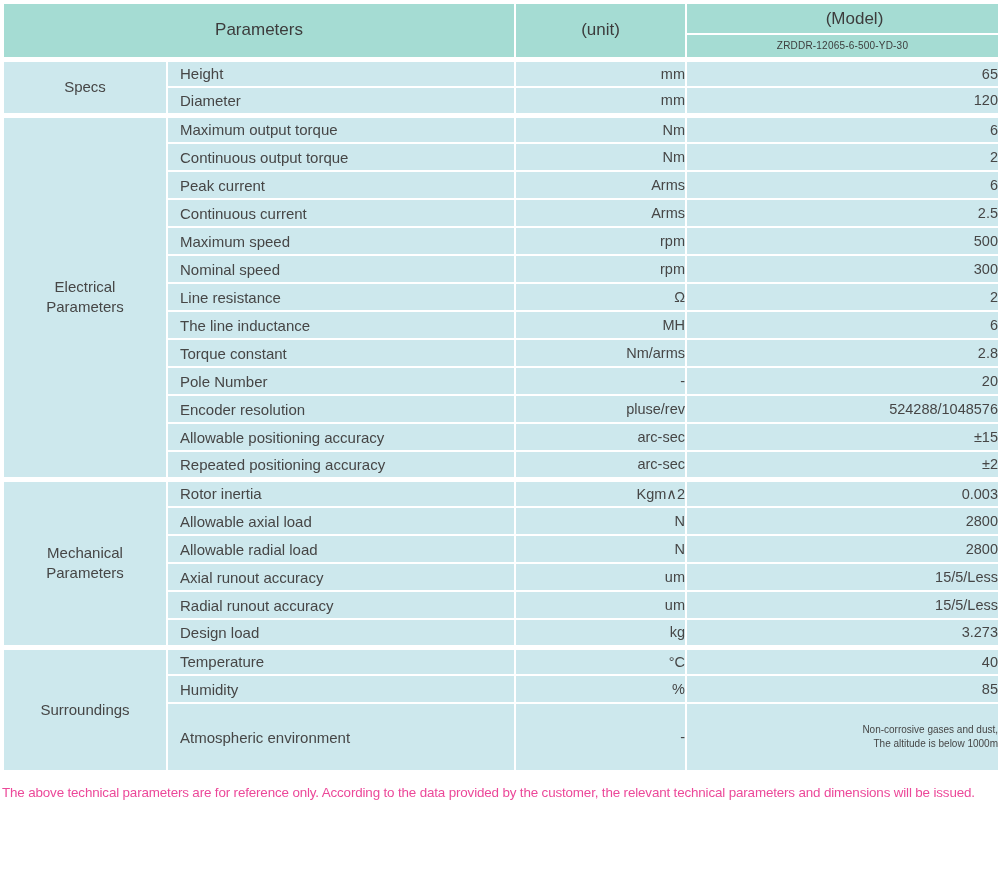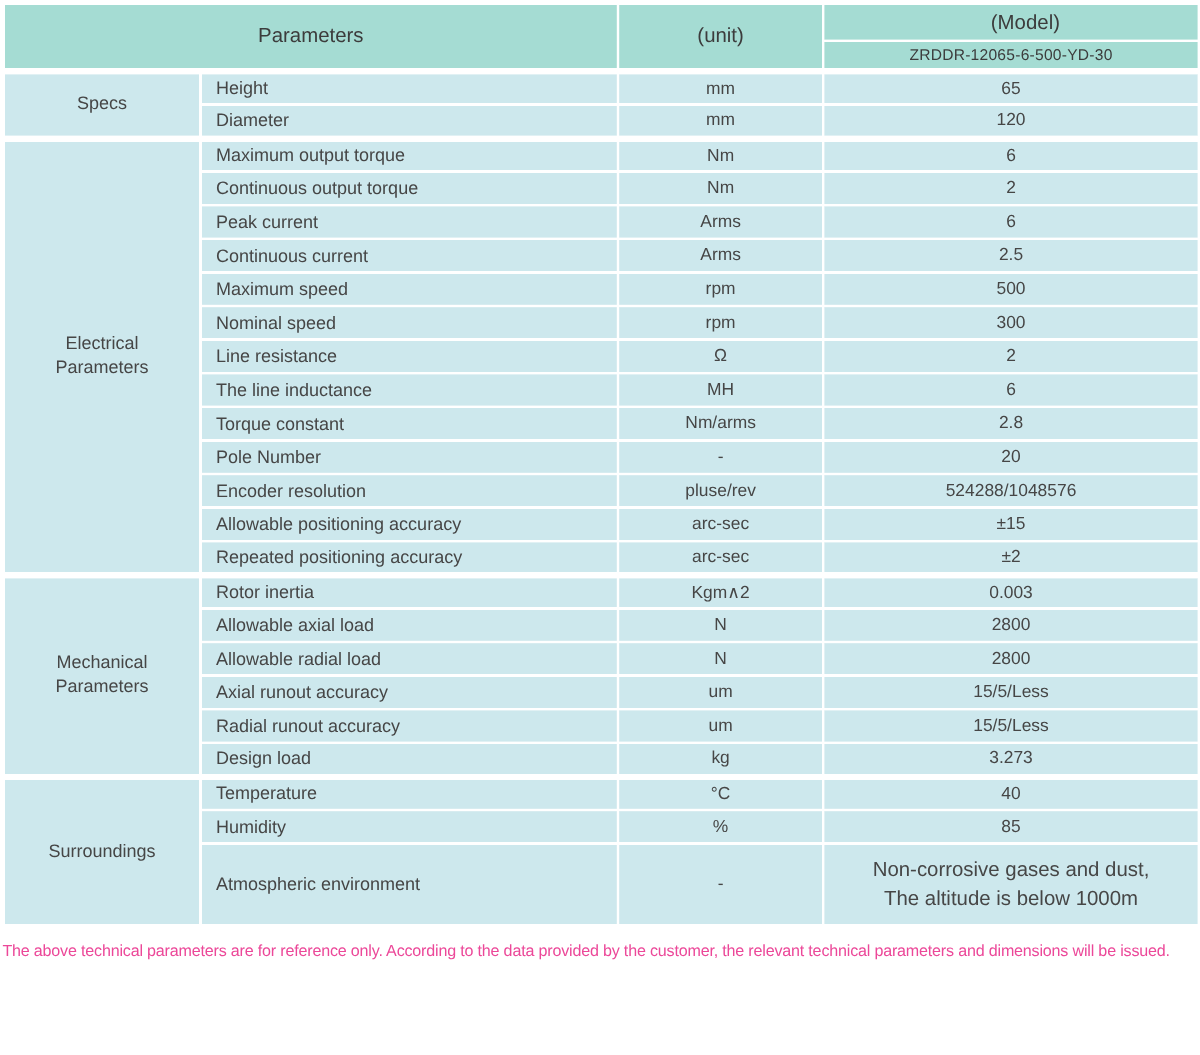--- a/index.html
+++ b/index.html
@@ -27,42 +27,42 @@
     font-weight: normal;
     overflow: hidden;
   }
   thead th {
     background: var(--header-bg, #a5dcd3);
     color: #3c3c3c;
     text-align: center;
   }
   .th-params, .th-unit, .th-model { font-size: 17px; }
   .th-model { height: 31px; padding-left: 24px; }
-  .th-model-no { font-size: 13px; height: 25px; letter-spacing: 0.2px; }
+  .th-model-no { font-size: 10px; height: 25px; letter-spacing: 0.2px; }
   tbody { border-top: 5px solid #ffffff; }
   tbody td {
     background: var(--row-bg, #cde8ed);
     font-size: 14.5px;
     height: 28px;
   }
   td.section-cell {
     text-align: center;
     font-size: 15px;
     white-space: pre-line;
     line-height: 1.35;
   }
   td.name-cell {
     text-align: left;
     padding-left: 12px;
     font-size: 15px;
   }
-  td.unit-cell, td.value-cell { text-align: center; }
+  td.unit-cell, td.value-cell { text-align: right; }
   td.value-cell { white-space: pre-line; line-height: 1.4; }
   tr.tall td { height: 68px; }
-  tr.tall td.value-cell { font-size: 17px; }
+  tr.tall td.value-cell { font-size: 10px; }
   .footer-note {
     width: 996px;
     padding: 13px 0 0 0;
     font-size: 13.4px;
     color: #ec4899;
     letter-spacing: -0.15px;
     white-space: nowrap;
   }
 </style>
 </head>

